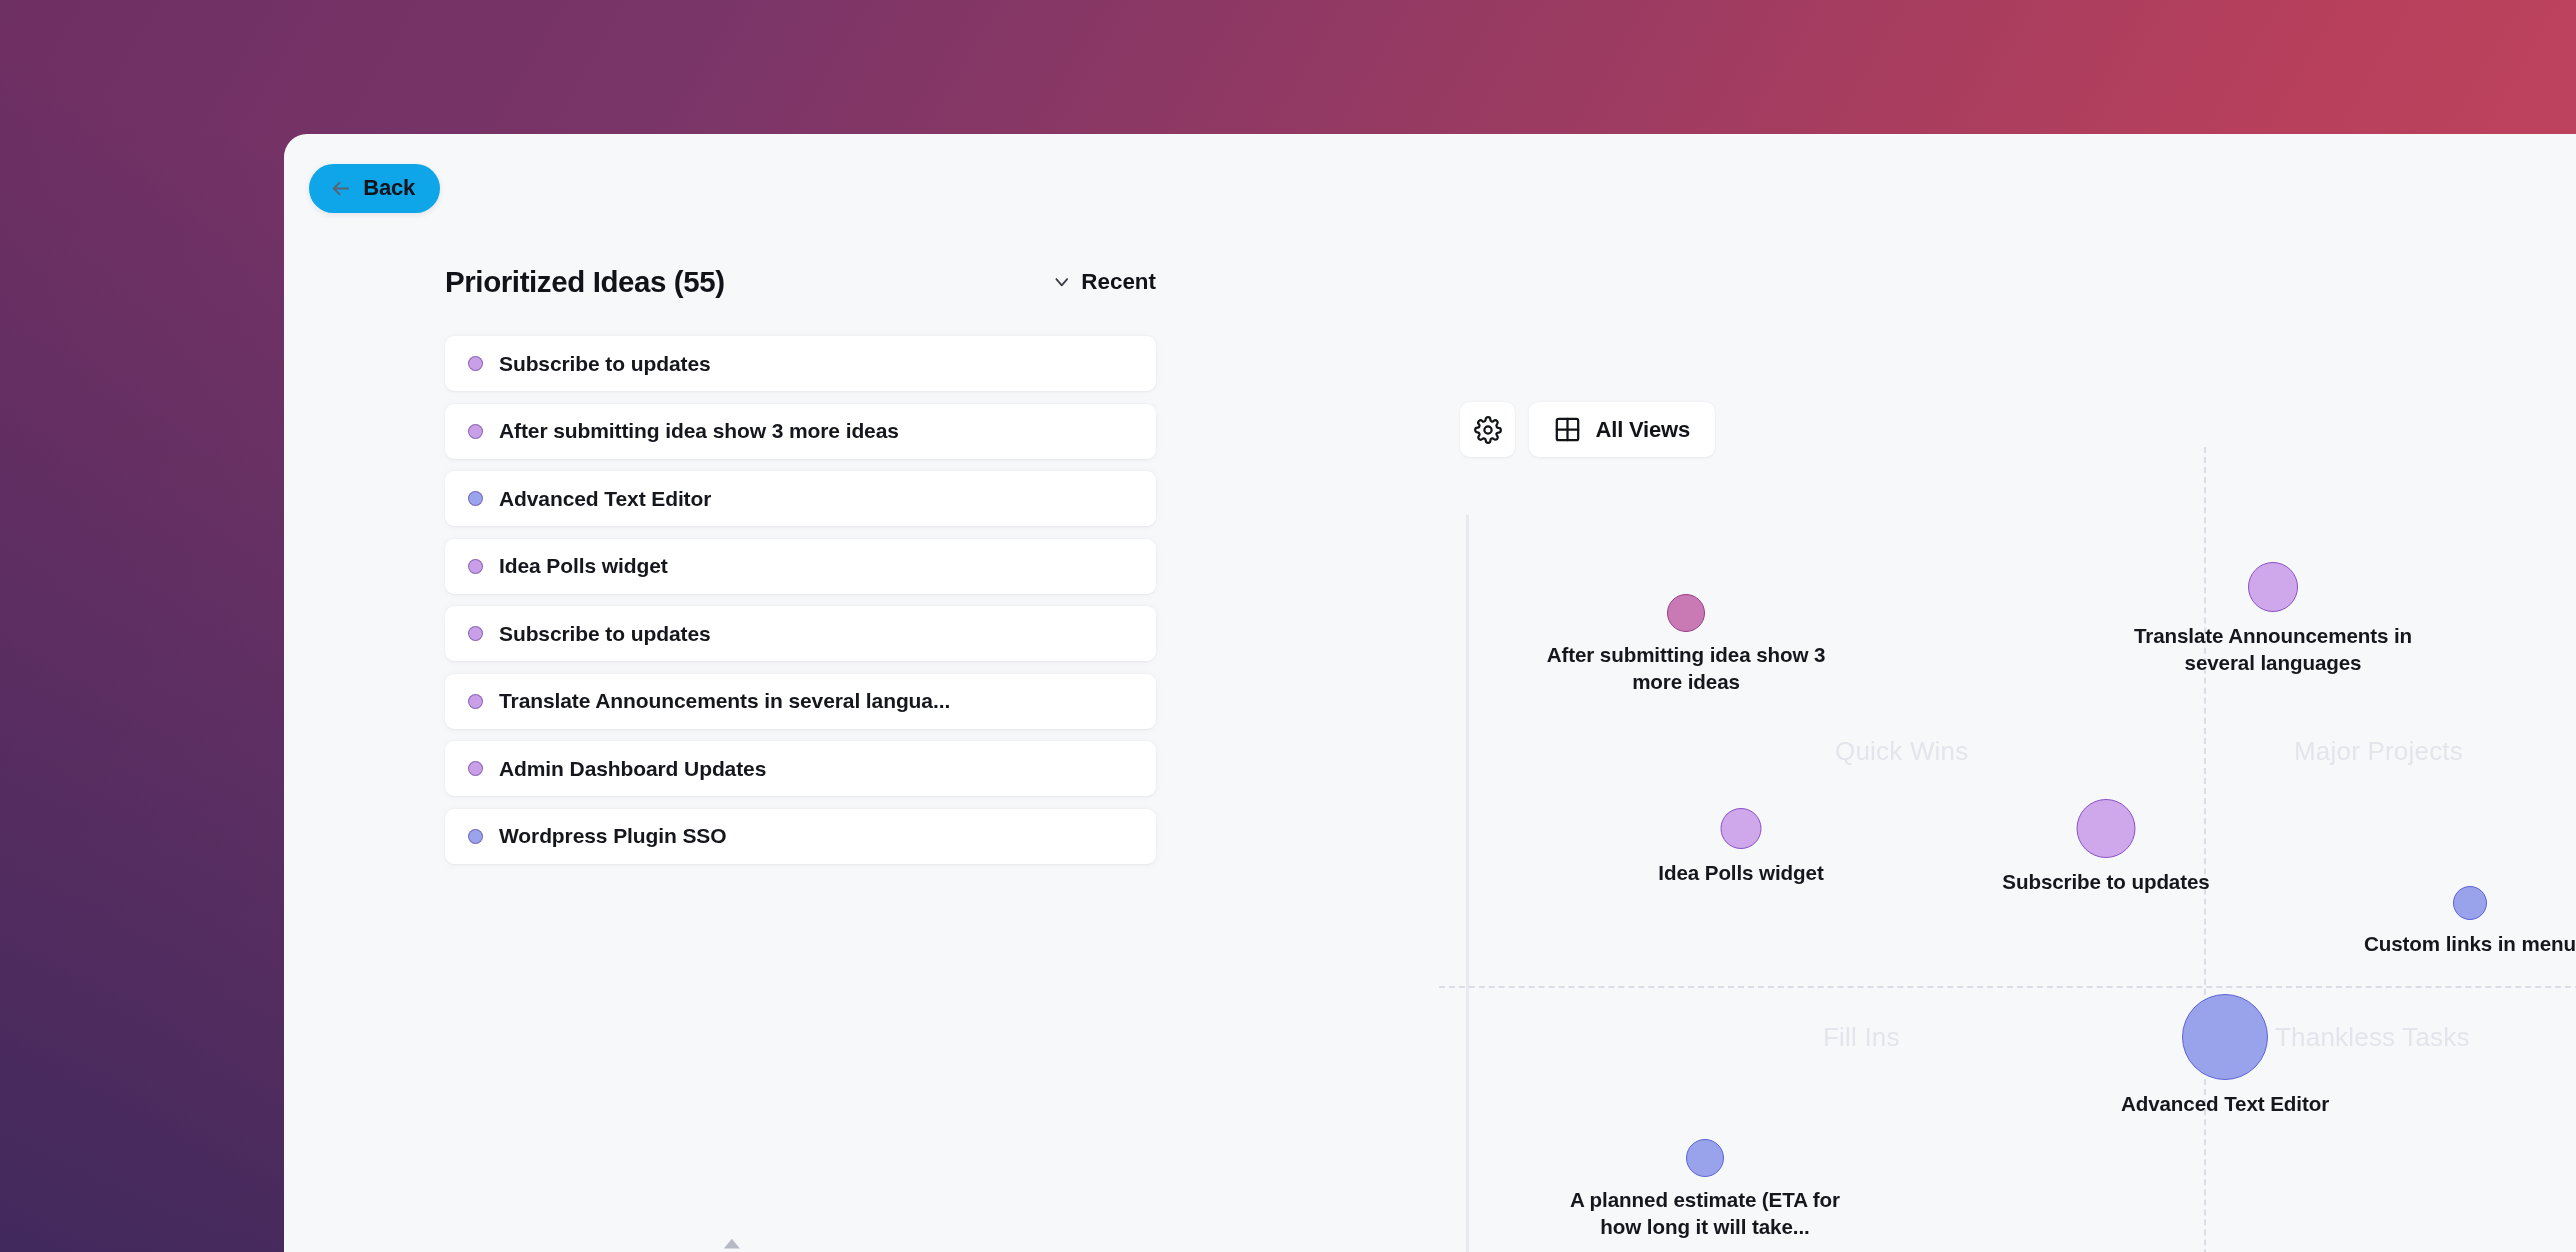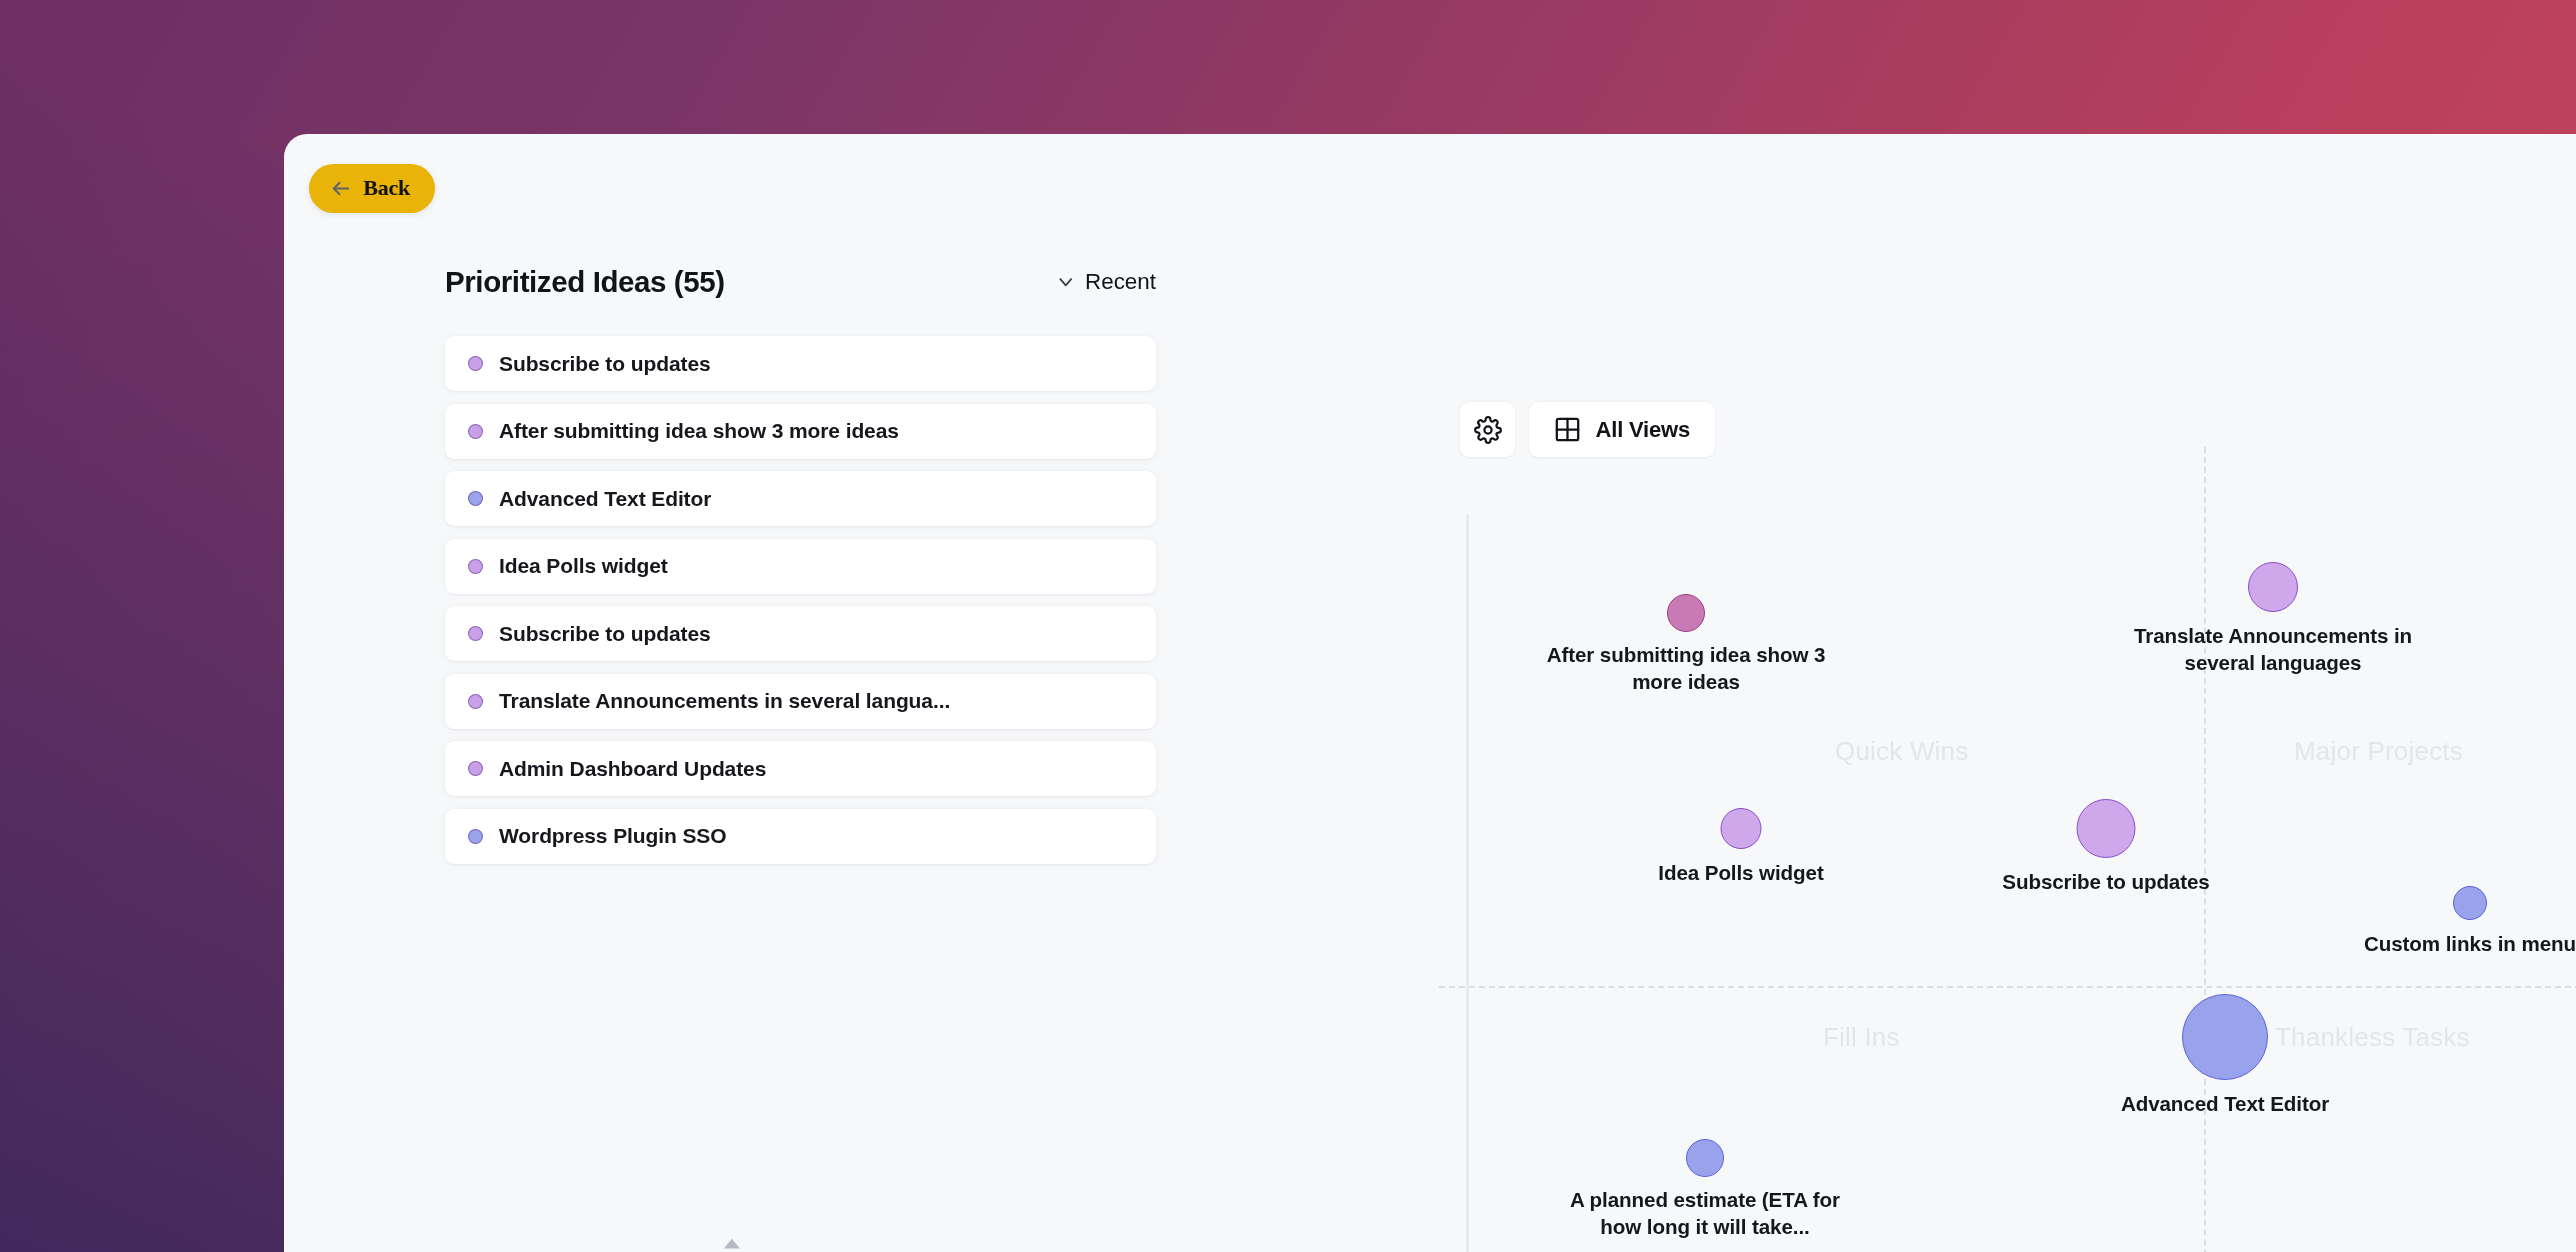--- a/index.html
+++ b/index.html
@@ -26,27 +26,26 @@
     width: 2292px; height: 1118px;
     background: #f7f8fa;
     border-radius: 23px 0 0 0;
     overflow: hidden;
   }
 
   
   #back-button {
     position: absolute; left: 25px; top: 29.5px;
     display: flex; align-items: center; gap: 11.6px;
-    background: #eab308;
+    background: #0ea5e9;
     border: none;
     border-radius: 894px;
     padding: 11.6px 25px 11.6px 19.7px;
     box-shadow: 0 1.8px 6.3px rgba(30,20,50,0.09);
     cursor: pointer;
-    font-family: Liberation Serif, serif;
   }
   #back-button .label {
     font-size: 22px; font-weight: 700; color: #111318;
     letter-spacing: -0.2px;
   }
   .arrow-left-icon { width: 23px; height: 23px; display: block; }
 
   
   #left-column {
     position: absolute; left: 0; top: 116px;
@@ -61,21 +60,21 @@
     font-size: 29.5px; font-weight: 700; color: #111318;
     letter-spacing: -0.4px;
     white-space: nowrap;
   }
   #sort-control {
     margin-left: auto;
     display: flex; align-items: center; gap: 9px;
     cursor: pointer;
   }
   #sort-control .label {
-    font-size: 22.4px; font-weight: 400; color: #111318;
+    font-size: 22.4px; font-weight: 700; color: #111318;
   }
   .chevron-down-icon { width: 21.5px; height: 21.5px; display: block; }
 
   #idea-list {
     margin-top: 23px;
     padding: 0 50px 0 137px;
     display: flex; flex-direction: column; gap: 12.5px;
   }
   .idea-row {
     background: #ffffff;

